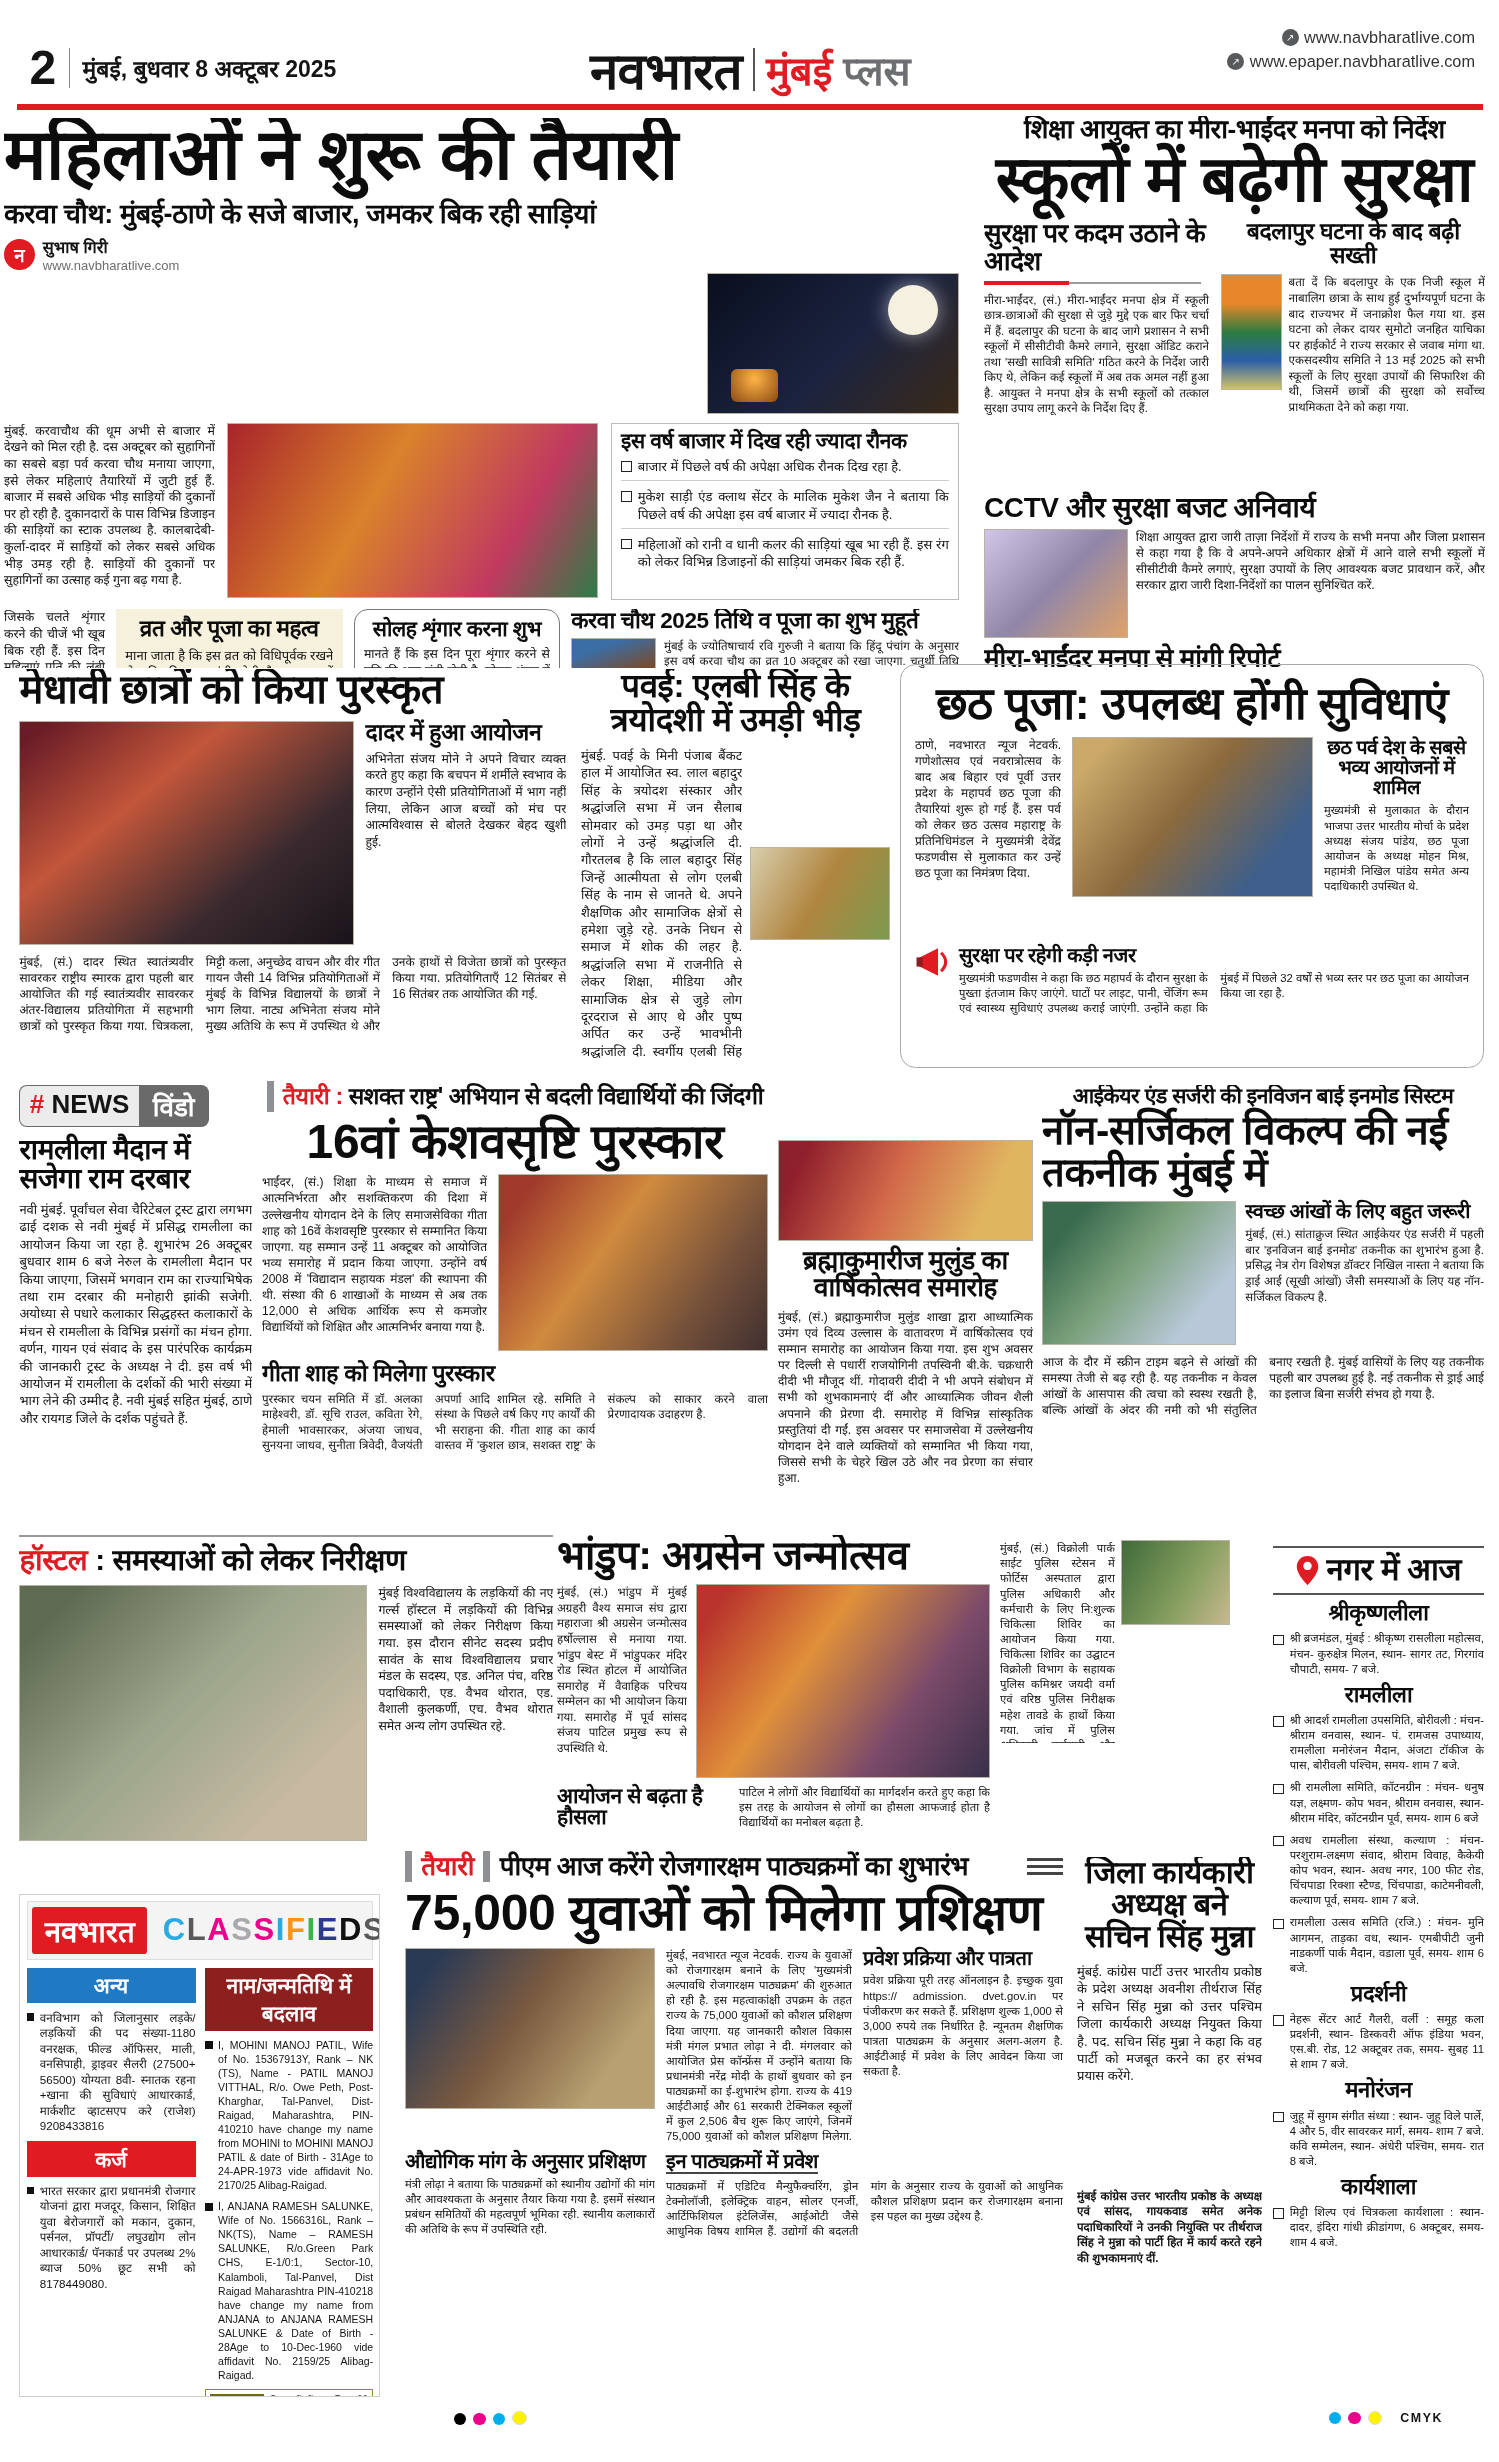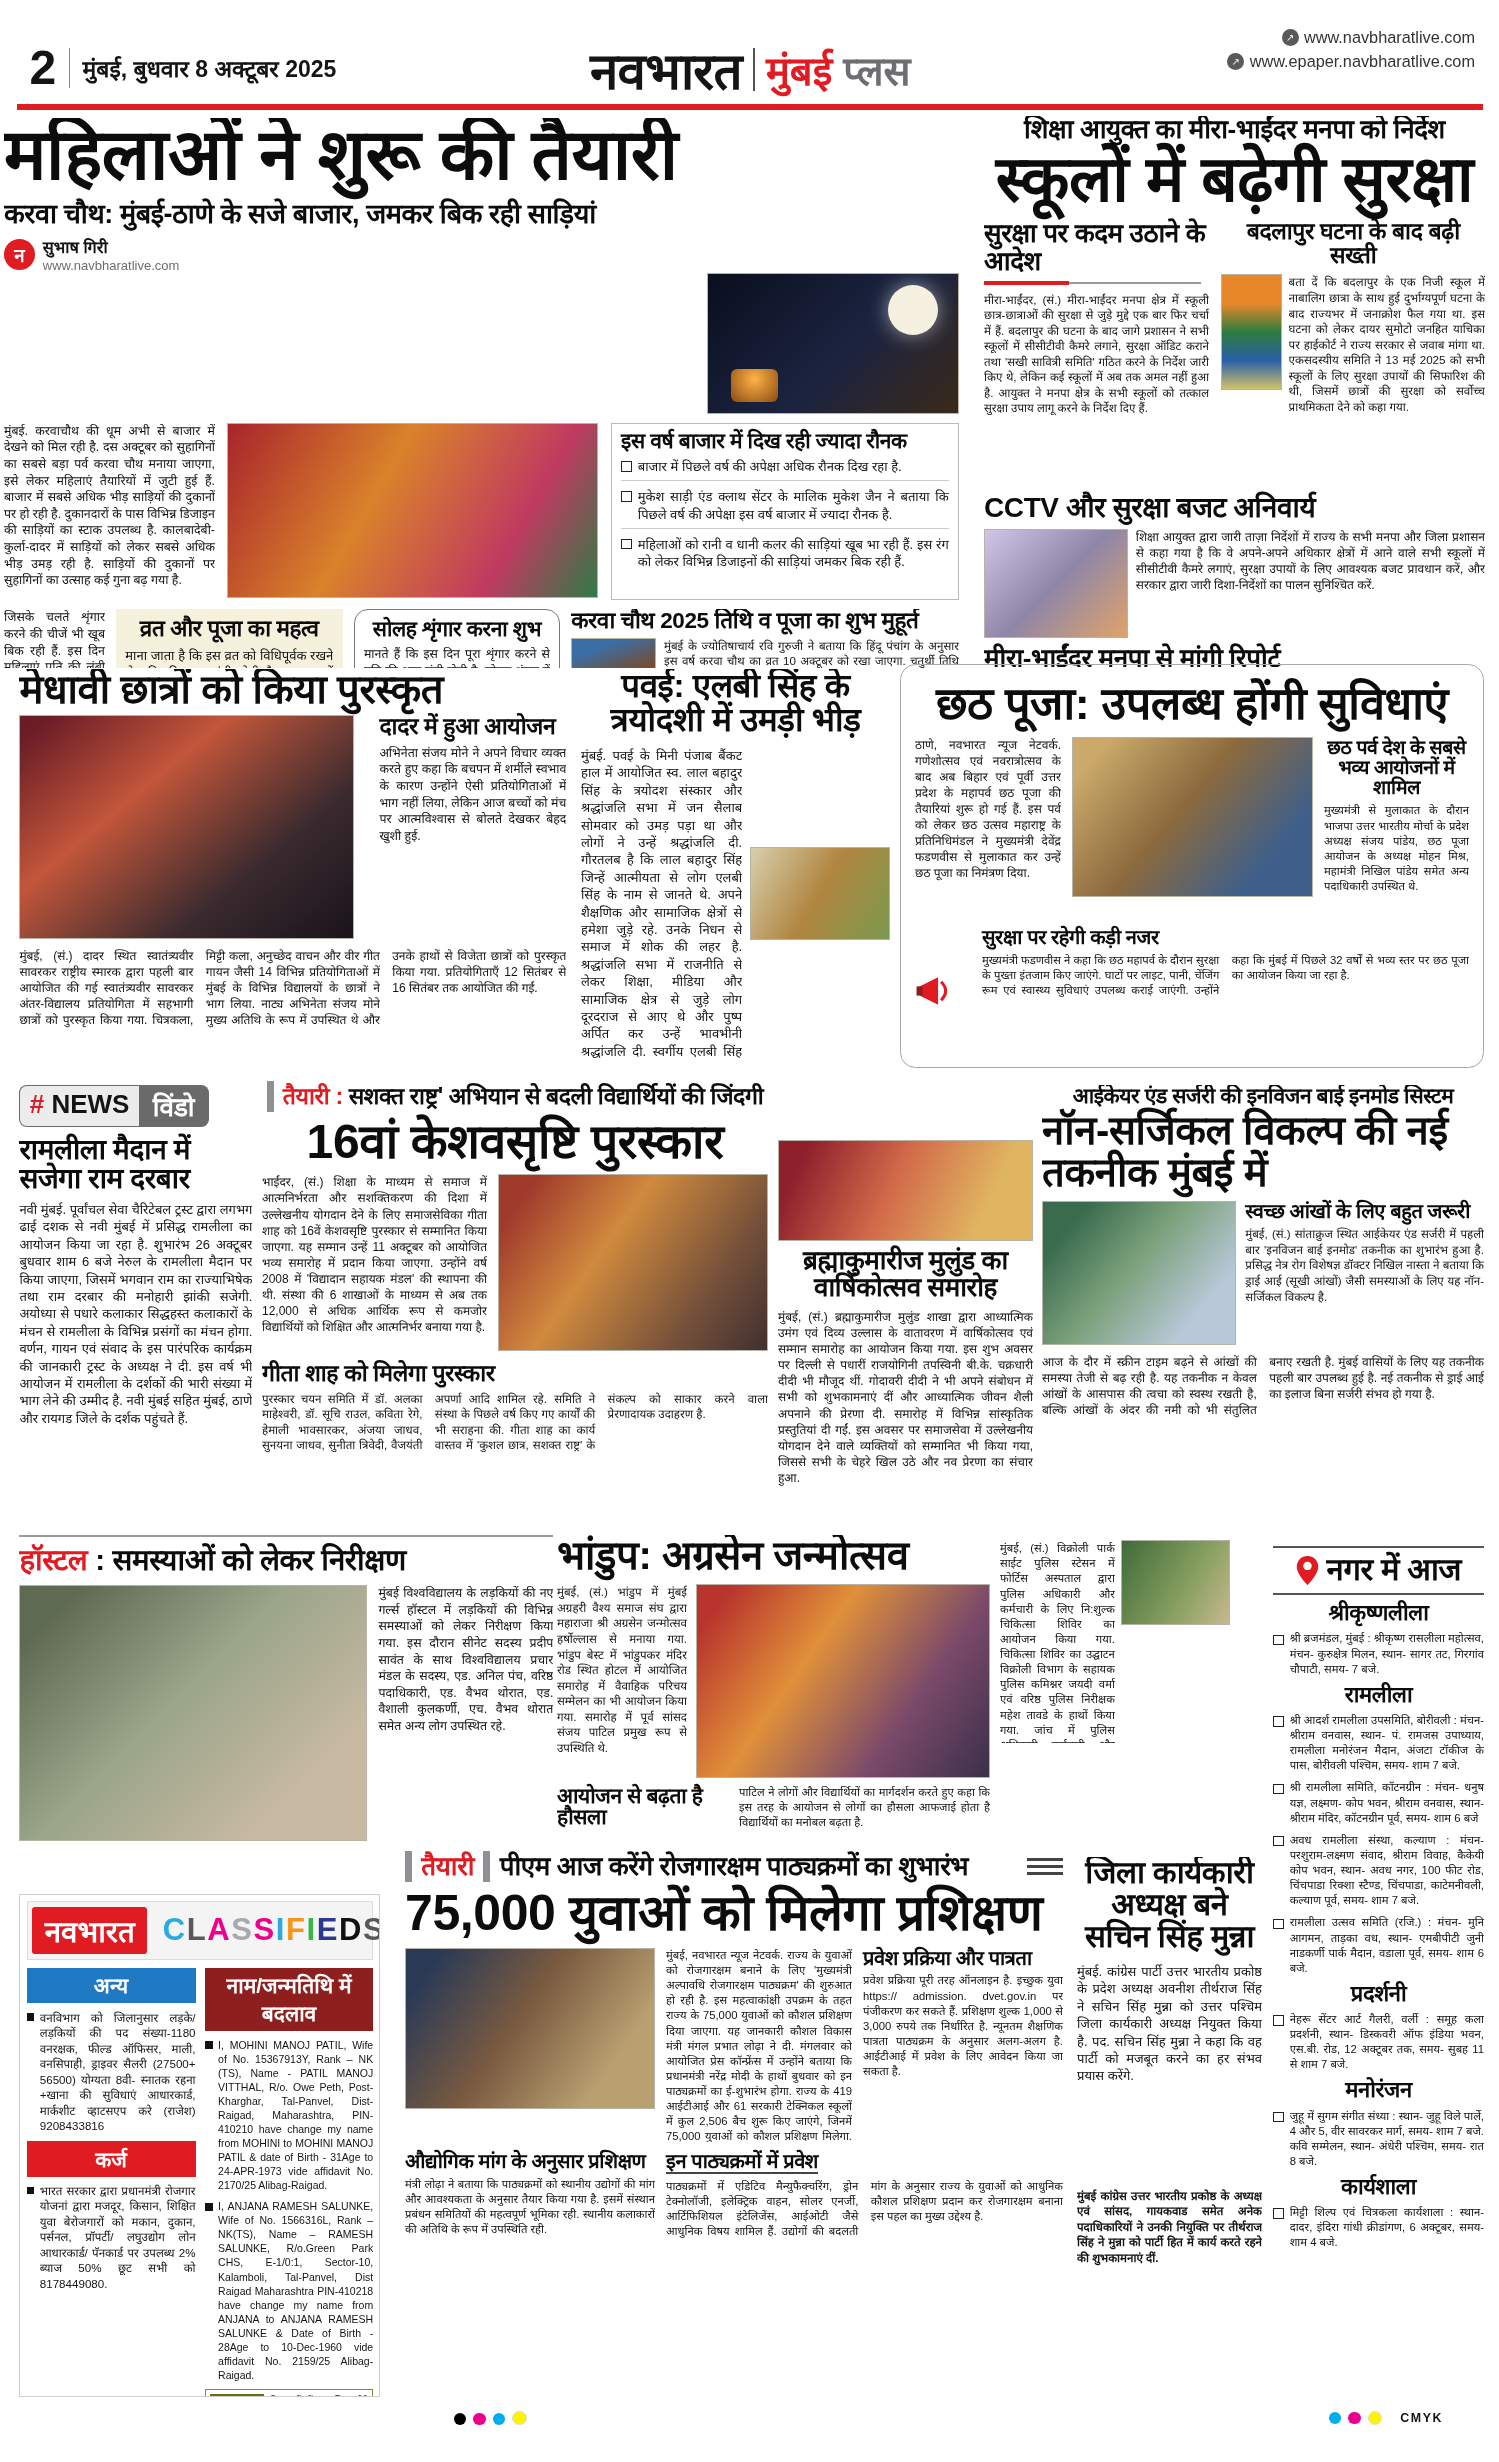--- a/index.html
+++ b/index.html
@@ -144,21 +144,21 @@
   <div style="display:flex;gap:7.8px;margin-top:6.2px">
     <div class="photo" style="width:144px;height:109px;background:linear-gradient(135deg,#cfc6e8,#8f86a8 50%,#e0a36a)"></div>
     <div class="t" style="font-size:12px;height:109px">शिक्षा आयुक्त द्वारा जारी ताज़ा निर्देशों में राज्य के सभी मनपा और जिला प्रशासन से कहा गया है कि वे अपने-अपने अधिकार क्षेत्रों में आने वाले सभी स्कूलों में सीसीटीवी कैमरे लगाएं, सुरक्षा उपायों के लिए आवश्यक बजट प्रावधान करें, और सरकार द्वारा जारी दिशा-निर्देशों का पालन सुनिश्चित करें.</div>
   </div>
   <div class="hl" style="font-size:26px;margin-top:7.8px">मीरा-भाईंदर मनपा से मांगी रिपोर्ट</div>
 
 </section>
 
 <section class="abs" style="left:19.4px;top:669px;width:547px;height:397px">
   <div class="hl" style="font-size:40px">मेधावी छात्रों को किया पुरस्कृत</div>
-  <div style="display:flex;gap:25px;margin-top:4px">
+  <div style="display:flex;gap:11px;margin-top:10px">
     <div class="photo" style="width:335px;height:224px;background:linear-gradient(140deg,#6b1d27 5%,#c2563a 35%,#3a2a2f 70%,#19141a)"></div>
     <div style="flex:1">
       <div class="hl" style="font-size:23px">दादर में हुआ आयोजन</div>
       <div class="t" style="font-size:12.4px;margin-top:6.2px;height:186px">अभिनेता संजय मोने ने अपने विचार व्यक्त करते हुए कहा कि बचपन में शर्मीले स्वभाव के कारण उन्होंने ऐसी प्रतियोगिताओं में भाग नहीं लिया, लेकिन आज बच्चों को मंच पर आत्मविश्वास से बोलते देखकर बेहद खुशी हुई.</div>
     </div>
   </div>
   <div class="t cols3" style="font-size:12px;margin-top:9.3px;height:140px">मुंबई, (सं.) दादर स्थित स्वातंत्र्यवीर सावरकर राष्ट्रीय स्मारक द्वारा पहली बार आयोजित की गई स्वातंत्र्यवीर सावरकर अंतर-विद्यालय प्रतियोगिता में सहभागी छात्रों को पुरस्कृत किया गया. चित्रकला, मिट्टी कला, अनुच्छेद वाचन और वीर गीत गायन जैसी 14 विभिन्न प्रतियोगिताओं में मुंबई के विभिन्न विद्यालयों के छात्रों ने भाग लिया. नाट्य अभिनेता संजय मोने मुख्य अतिथि के रूप में उपस्थित थे और उनके हाथों से विजेता छात्रों को पुरस्कृत किया गया. प्रतियोगिताएँ 12 सितंबर से 16 सितंबर तक आयोजित की गईं.</div>
 </section>
 
 <section class="abs" style="left:581px;top:669px;width:309px;height:397px">
@@ -170,21 +170,21 @@
 <section class="abs" style="left:900px;top:664px;width:584px;height:404px;border:1.6px solid #a9a9a9;border-radius:15.5px;padding:11px 14px">
   <div class="hl ctr" style="font-size:45px;margin-top:4.7px">छठ पूजा: उपलब्ध होंगी सुविधाएं</div>
   <div style="display:flex;gap:11px;margin-top:9.3px">
     <div class="t" style="width:146px;font-size:12px;height:166px">ठाणे, नवभारत न्यूज नेटवर्क. गणेशोत्सव एवं नवरात्रोत्सव के बाद अब बिहार एवं पूर्वी उत्तर प्रदेश के महापर्व छठ पूजा की तैयारियां शुरू हो गई हैं. इस पर्व को लेकर छठ उत्सव महाराष्ट्र के प्रतिनिधिमंडल ने मुख्यमंत्री देवेंद्र फडणवीस से मुलाकात कर उन्हें छठ पूजा का निमंत्रण दिया.</div>
     <div class="photo" style="width:241px;height:160px;background:linear-gradient(130deg,#caa96a 10%,#8c6a3e 45%,#3f5f8a 80%)"></div>
     <div style="flex:1">
       <div class="hl ctr" style="font-size:19.4px">छठ पर्व देश के सबसे भव्य आयोजनों में शामिल</div>
       <div class="t" style="font-size:11.3px;margin-top:6.2px;height:124px">मुख्यमंत्री से मुलाकात के दौरान भाजपा उत्तर भारतीय मोर्चा के प्रदेश अध्यक्ष संजय पांडेय, छठ पूजा आयोजन के अध्यक्ष मोहन मिश्र, महामंत्री निखिल पांडेय समेत अन्य पदाधिकारी उपस्थित थे.</div>
     </div>
   </div>
-  <div style="display:flex;gap:24px;margin-top:0;align-items:center">
+  <div style="display:flex;gap:1px;margin-top:18px;align-items:flex-start">
     <svg width="43" height="34" viewBox="0 0 56 44" style="flex:none">
       <polygon points="6,16 30,4 30,40 6,28" fill="#e01b22"></polygon>
       <rect x="2" y="16" width="8" height="12" fill="#8f1d1d"></rect>
       <path d="M34 10 q12 12 0 24" stroke="#e01b22" stroke-width="4" fill="none"></path>
     </svg>
     <div>
       <span class="hl" style="font-size:20px">सुरक्षा पर रहेगी कड़ी नजर</span>
       <div class="t cols2" style="font-size:11.3px;margin-top:4.7px;height:101px">मुख्यमंत्री फडणवीस ने कहा कि छठ महापर्व के दौरान सुरक्षा के पुख्ता इंतजाम किए जाएंगे. घाटों पर लाइट, पानी, चेंजिंग रूम एवं स्वास्थ्य सुविधाएं उपलब्ध कराई जाएंगी. उन्होंने कहा कि मुंबई में पिछले 32 वर्षों से भव्य स्तर पर छठ पूजा का आयोजन किया जा रहा है.</div>
     </div>
   </div>

